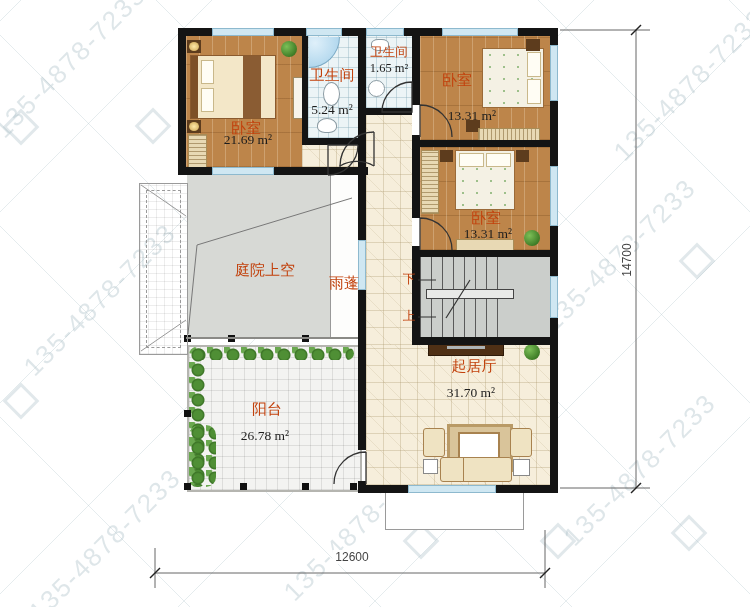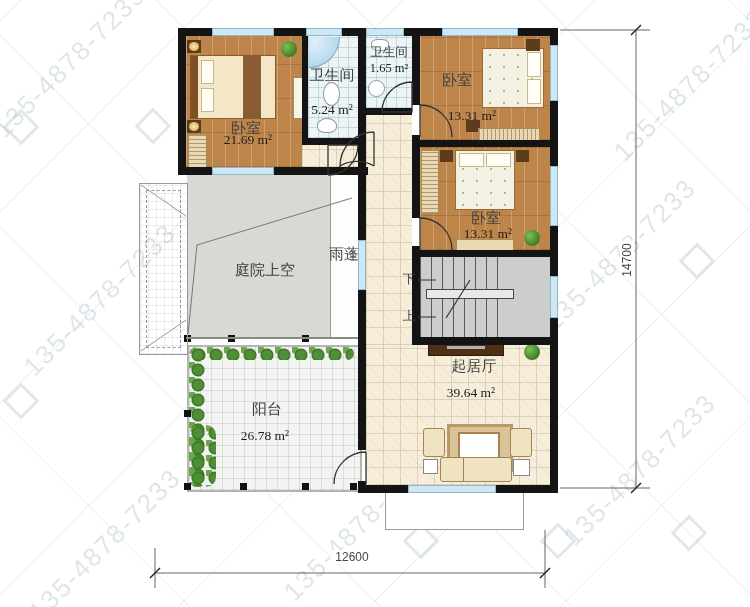--- a/index.html
+++ b/index.html
@@ -34,21 +34,21 @@
          background-image:
            repeating-linear-gradient(45deg, rgba(165,145,100,.16) 0 1px, transparent 1px 17px),
            repeating-linear-gradient(90deg, rgba(165,145,100,.30) 0 1px, transparent 1px 17px),
            repeating-linear-gradient(0deg, rgba(165,145,100,.30) 0 1px, transparent 1px 17px);}
   .wtile{background-color:#f3f3f1;
          background-image:
            repeating-linear-gradient(90deg, rgba(0,0,0,.09) 0 1px, transparent 1px 11px),
            repeating-linear-gradient(0deg, rgba(0,0,0,.09) 0 1px, transparent 1px 11px);}
   .gray{background-color:#d7d9d5;}
   .lbl{position:absolute;transform:translate(-50%,-50%);white-space:nowrap;
-       color:#404040;font-size:15px;}
+       color:#c2410c;font-size:15px;}
   .area{position:absolute;transform:translate(-50%,-50%);white-space:nowrap;
         color:#1d1d1d;font-size:13.5px;font-family:"Liberation Serif",serif;}
   .small{font-size:12.5px;}
   .dot{position:absolute;width:7px;height:7px;background:#111;}
   .greens{background-image:radial-gradient(circle 7px at 9px 8px, #4f8f35 60%, #3c7426 85%, transparent 100%),
                            radial-gradient(circle 5px at 2px 2px, #6aa84f 70%, transparent 100%);
           background-size:17px 15px;}
   .plantball{position:absolute;width:16px;height:16px;border-radius:50%;
              background:radial-gradient(circle at 35% 35%, #7cbf57, #3f7d27 70%, #2c5c1a);}
   .furn{position:absolute;}
@@ -246,24 +246,24 @@
     <span class="area" style="left:248px;top:140px">21.69 m²</span>
     <span class="lbl" style="left:332px;top:75px">卫生间</span>
     <span class="area" style="left:332px;top:110px">5.24 m²</span>
     <span class="lbl small" style="left:389px;top:52px">卫生间</span>
     <span class="area small" style="left:389px;top:68px">1.65 m²</span>
     <span class="lbl" style="left:457px;top:80px">卧室</span>
     <span class="area" style="left:472px;top:116px">13.31 m²</span>
     <span class="lbl" style="left:486px;top:218px">卧室</span>
     <span class="area" style="left:488px;top:234px">13.31 m²</span>
     <span class="lbl" style="left:265px;top:270px">庭院上空</span>
-    <span class="lbl" style="left:344px;top:254px">雨蓬</span>
+    <span class="lbl" style="left:344px;top:283px">雨蓬</span>
     <span class="lbl" style="left:267px;top:409px">阳台</span>
     <span class="area" style="left:265px;top:436px">26.78 m²</span>
     <span class="lbl" style="left:474px;top:366px">起居厅</span>
-    <span class="area" style="left:471px;top:393px">39.64 m²</span>
+    <span class="area" style="left:471px;top:393px">31.70 m²</span>
     <span class="lbl small" style="left:409px;top:279px">下</span>
     <span class="lbl small" style="left:409px;top:316px">上</span>
 
     <span class="dimtxt" style="left:352px;top:557px">12600</span>
     <span class="dimtxt dimv" style="left:627px;top:260px">14700</span>
   </div>
 </div>
 
 </body></html>

